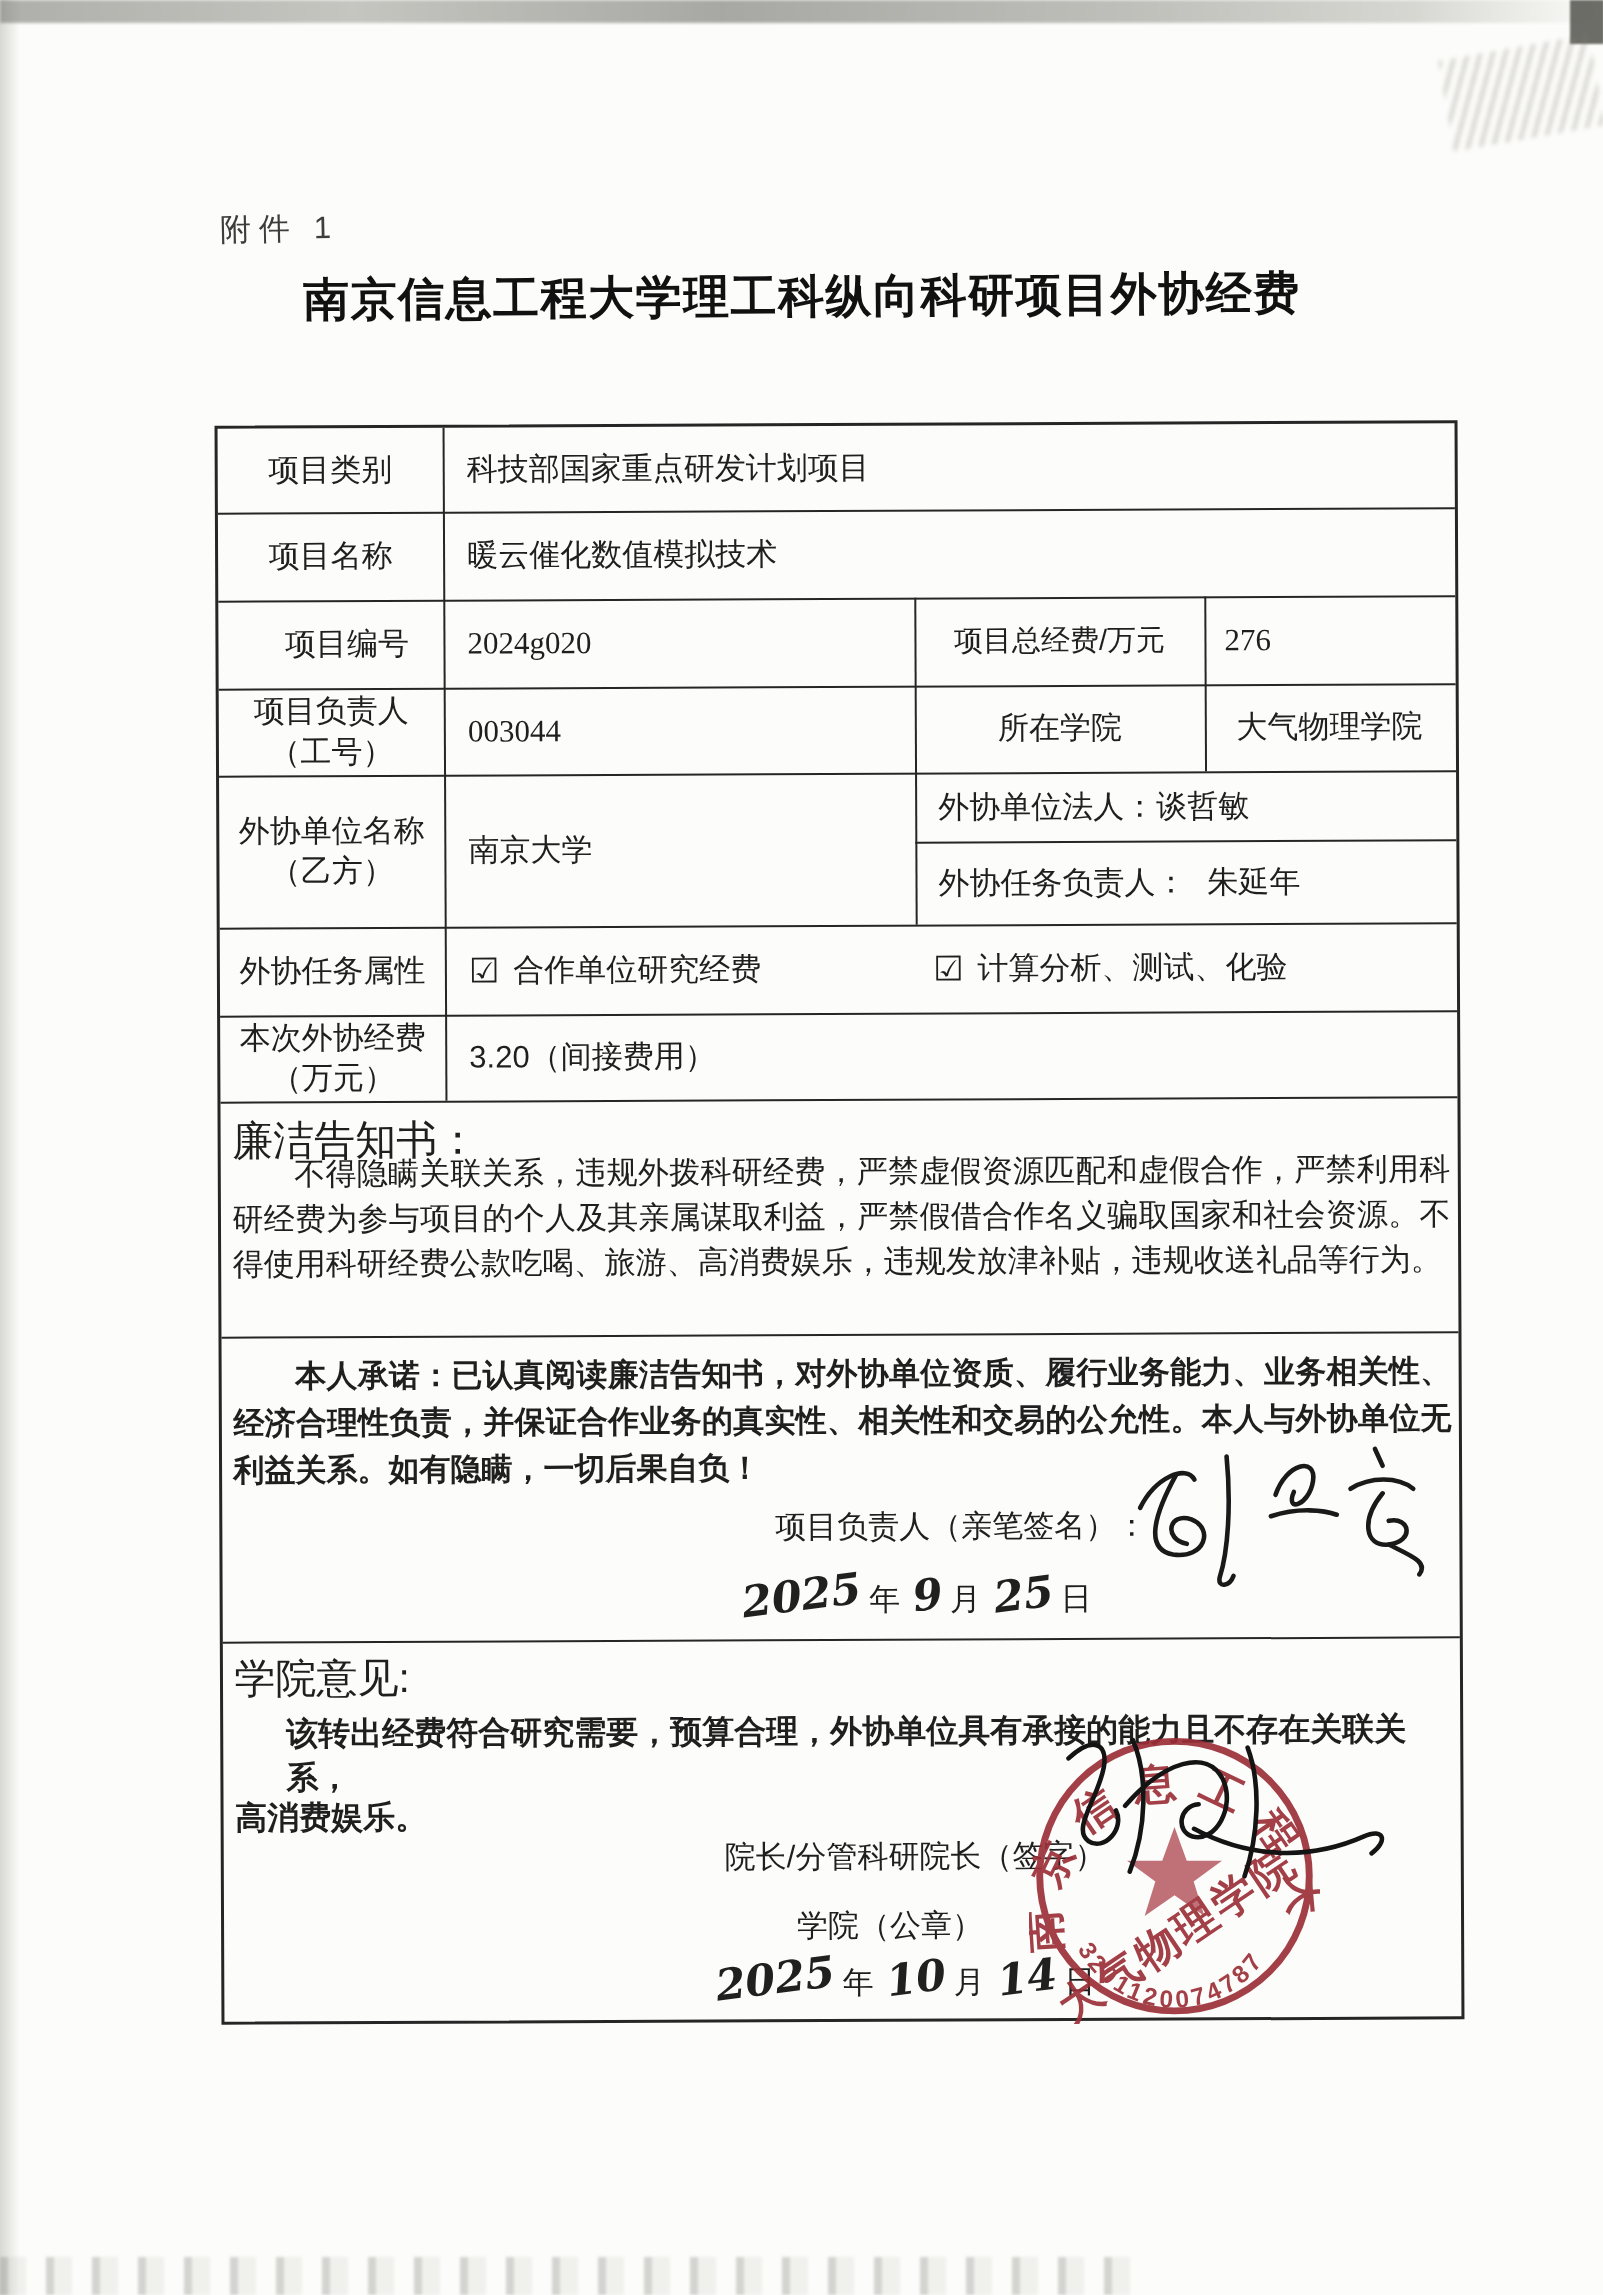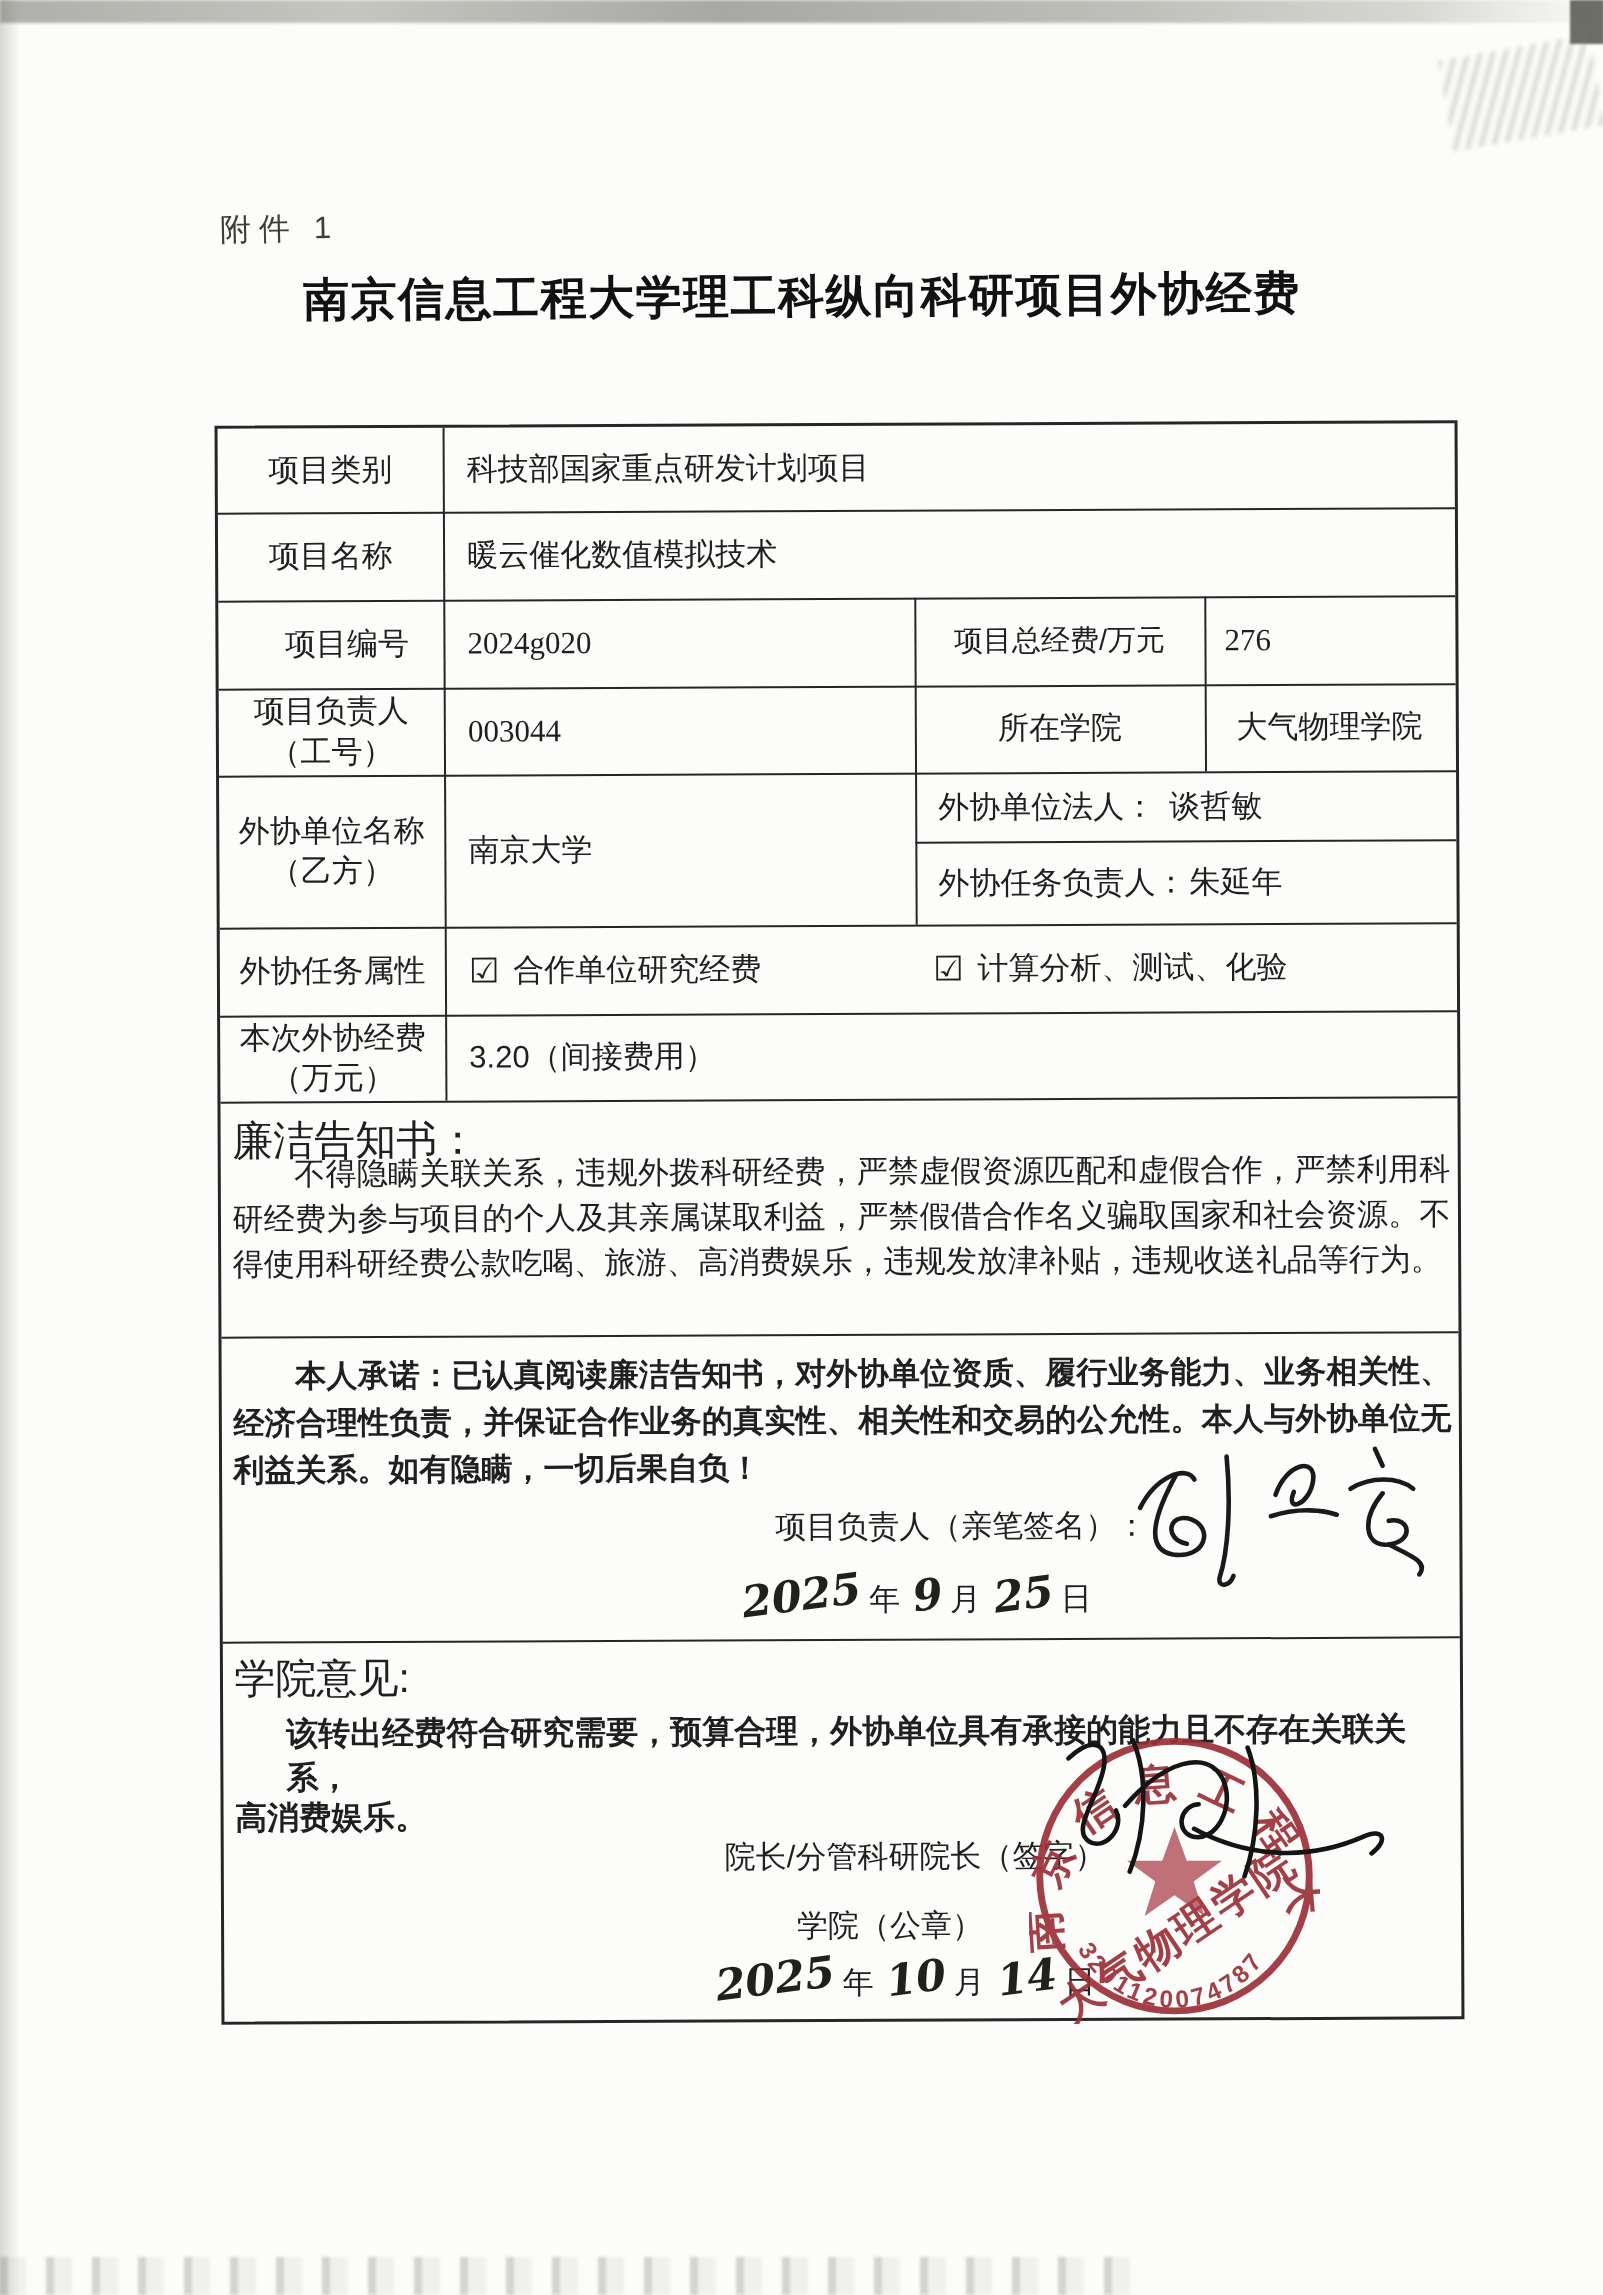--- a/index.html
+++ b/index.html
@@ -109,25 +109,25 @@
         <span>大气物理学院</span>
       </div>
 
     <div class="cell center" style="left:0;top:347px;width:225px;height:152px">
       <span>外协单位名称</span>
       <span>（乙方）</span>
     </div>
     <div class="cell left val" style="left:249px;top:347px;width:444px;height:152px">南京大学</div>
     <div class="cell left" style="left:719px;top:347px;width:520px;height:69px">
       <span>外协单位法人：</span>
-      <span style="margin-left:14px">谈哲敏</span>
+      <span style="margin-left:1px">谈哲敏</span>
     </div>
     <div class="cell left" style="left:719px;top:416px;width:520px;height:83px">
       <span>外协任务负责人：</span>
-      <span style="margin-left:3px">朱延年</span>
+      <span style="margin-left:21px">朱延年</span>
     </div>
 
     <div class="cell center" style="left:0;top:499px;width:225px;height:88px">
         <span>外协任务属性</span>
       </div>
     <div class="cell left" style="left:249px;top:499px;width:987px;height:88px;align-items:center">
       <span class="chk">
         <span class="box">☑</span>
         <span>合作单位研究经费</span>
       </span>

